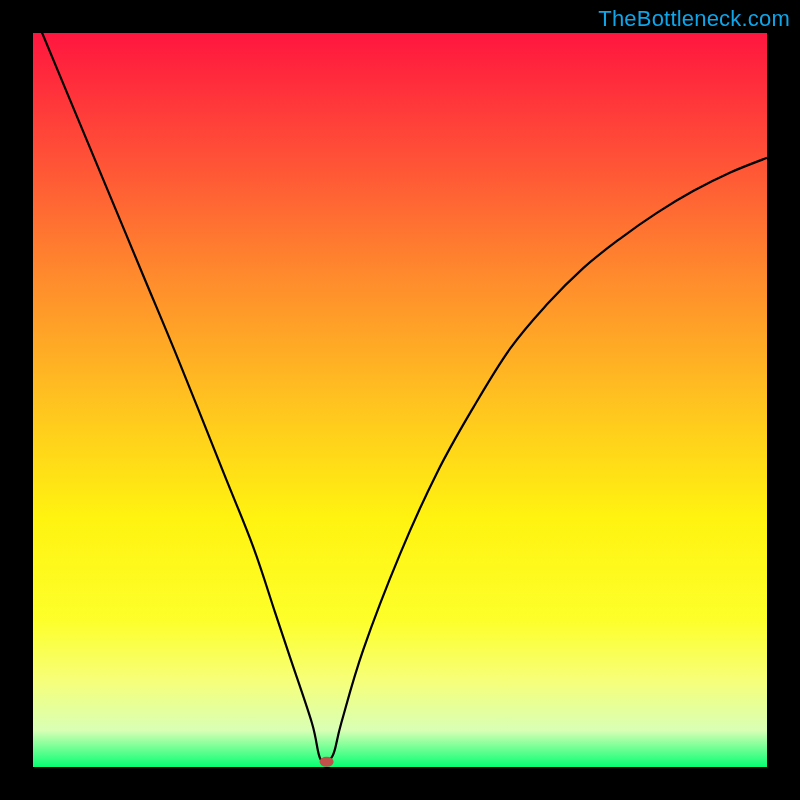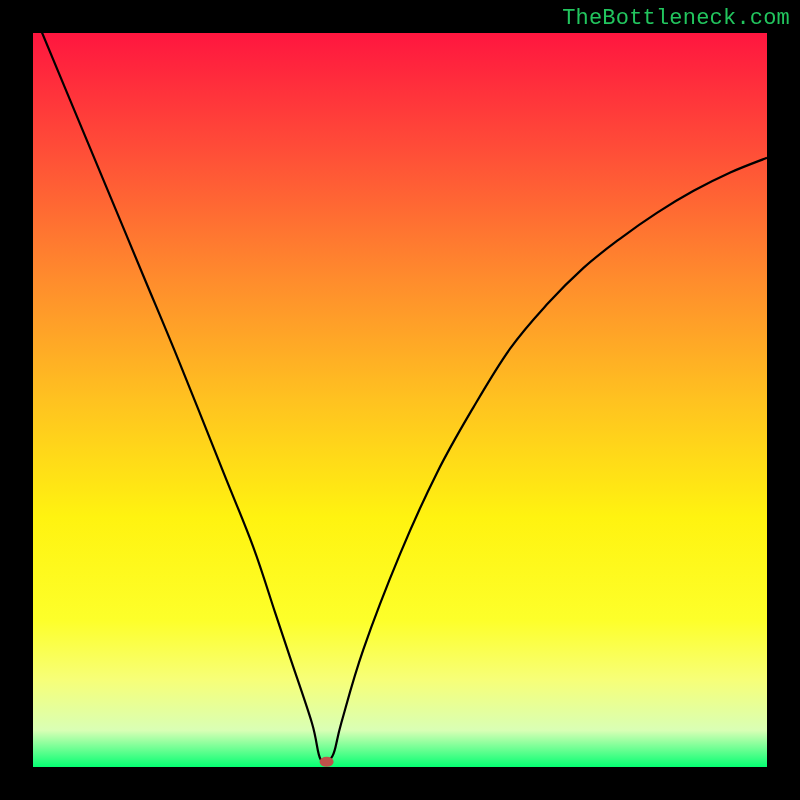--- a/index.html
+++ b/index.html
@@ -25,23 +25,23 @@
       #fdff2a 80%,
       #f7ff77 88%,
       #d9ffb5 95%,
       #05ff72 100%
     );
   }
   .watermark {
     position: absolute;
     top: 6px;
     right: 10px;
-    font-family: Liberation Mono, monospace;
+    font-family: Liberation Sans, sans-serif;
     font-size: 22px;
-    color: #22c55e;
+    color: #0ea5e9;
     letter-spacing: 0.2px;
   }
   .curve-svg {
     position: absolute;
     left: 0; top: 0;
     width: 734px; height: 734px;
   }
   .curve-path {
     fill: none;
     stroke: #000;

